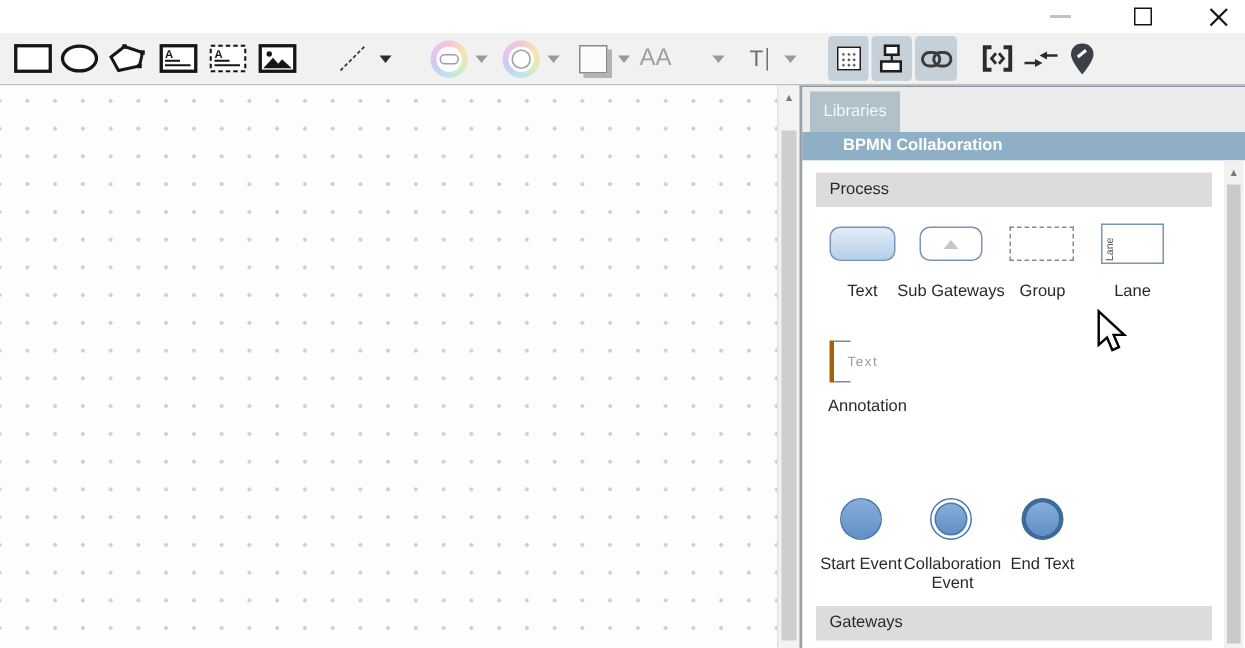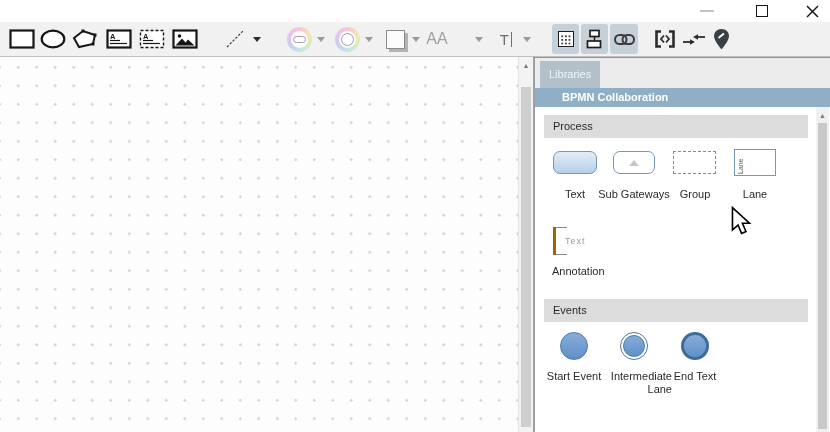--- a/index.html
+++ b/index.html
@@ -73,21 +73,21 @@
   .shape-annot::after{content:"";position:absolute;left:0;bottom:0;width:11px;height:1px;background:#8a8a8a}
   .annot-text{position:absolute;left:9px;top:50%;transform:translateY(-50%);font-size:9px;color:#9a9a9a;letter-spacing:1px}
   .annot-label{position:absolute;left:17px;top:158px;font-size:11px;color:#2a2a2a}
 
   .ev{position:absolute;top:225px;width:28px;height:28px;border-radius:50%;box-sizing:border-box}
   .ev-start{left:25px;border:1px solid #4a79a8;background:linear-gradient(180deg,#87add9,#6090c8)}
   .ev-mid{left:85px;border:1px solid #4a79a8;background:#ffffff}
   .ev-mid .inner{position:absolute;inset:2px;border-radius:50%;border:1px solid #4a79a8;
                  background:linear-gradient(180deg,#87add9,#6090c8);box-sizing:border-box}
   .ev-end{left:146px;border:3px solid #3d6b9a;background:linear-gradient(180deg,#87add9,#6090c8)}
-  .elabel{position:absolute;top:263px;transform:translateX(-50%);font-size:11px;color:#2a2a2a;text-align:right}
+  .elabel{position:absolute;top:263px;transform:translateX(-50%);font-size:11px;color:#2a2a2a;text-align:center}
   .el-start{left:39px;white-space:nowrap}
   .el-mid{left:100px;width:74px;line-height:13px}
   .el-end{left:160px;white-space:nowrap}
 
   .psb{position:absolute;top:49px;right:1px;width:13px;bottom:0;background:#f1f1f1}
   .psb .thumb{position:absolute;top:16px;left:2px;right:2px;bottom:3px;background:#c9c9c9}
 
   .cursor{position:absolute;left:731px;top:206px;z-index:99}
 </style>
 </head>
@@ -275,32 +275,32 @@
     <span class="slabel" style="left:40px">Text</span>
     <span class="slabel" style="left:99px">Sub Gateways</span>
     <span class="slabel" style="left:160px">Group</span>
     <span class="slabel" style="left:220px">Lane</span>
 
     <div class="shape-annot">
       <span class="annot-text">Text</span>
     </div>
     <span class="annot-label">Annotation</span>
 
-    <div class="sec sec-events">Events</div>
 
     <div class="ev ev-start"></div>
     <div class="ev ev-mid">
       <div class="inner"></div>
     </div>
     <div class="ev ev-end"></div>
 
     <div class="elabel el-start">Start Event</div>
-    <div class="elabel el-mid">Intermediate Lane</div>
+    <div class="elabel el-mid">Collaboration Event</div>
     <div class="elabel el-end">End Text</div>
 
+    <div class="sec sec-gateways">Gateways</div>
   </div>
 
   <div class="psb">
     <div class="sb-arrow">▲</div>
     <div class="thumb"></div>
   </div>
 </div>
 
 <svg class="cursor" width="22" height="31" viewBox="0 0 15 21">
   <path d="M1,1 L1,16.2 L4.8,12.9 L7.2,18.6 L10.2,17.3 L7.8,11.7 L12.6,11.7 Z" fill="#ffffff" stroke="#000000" stroke-width="1.1"></path>

